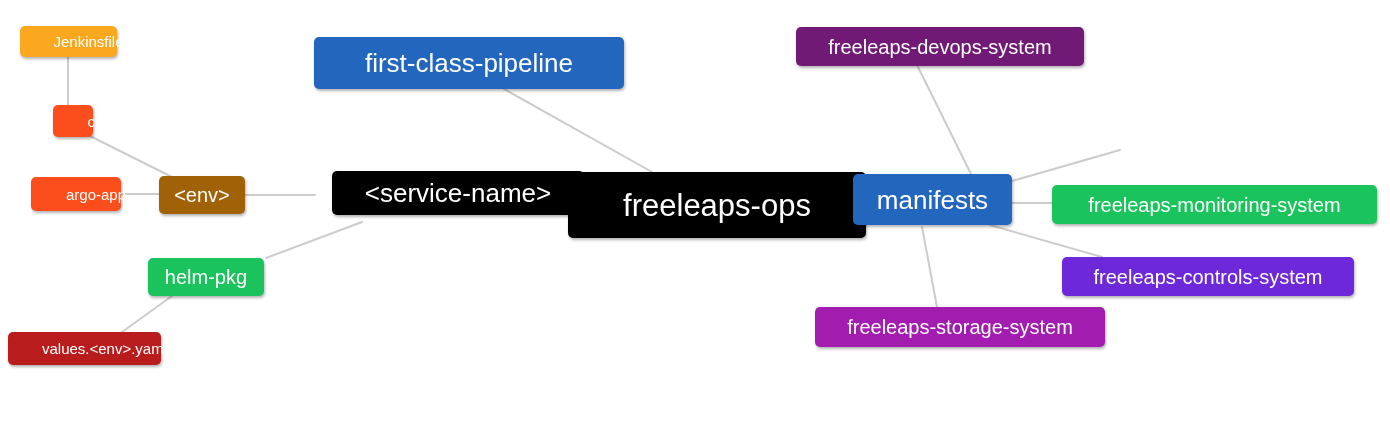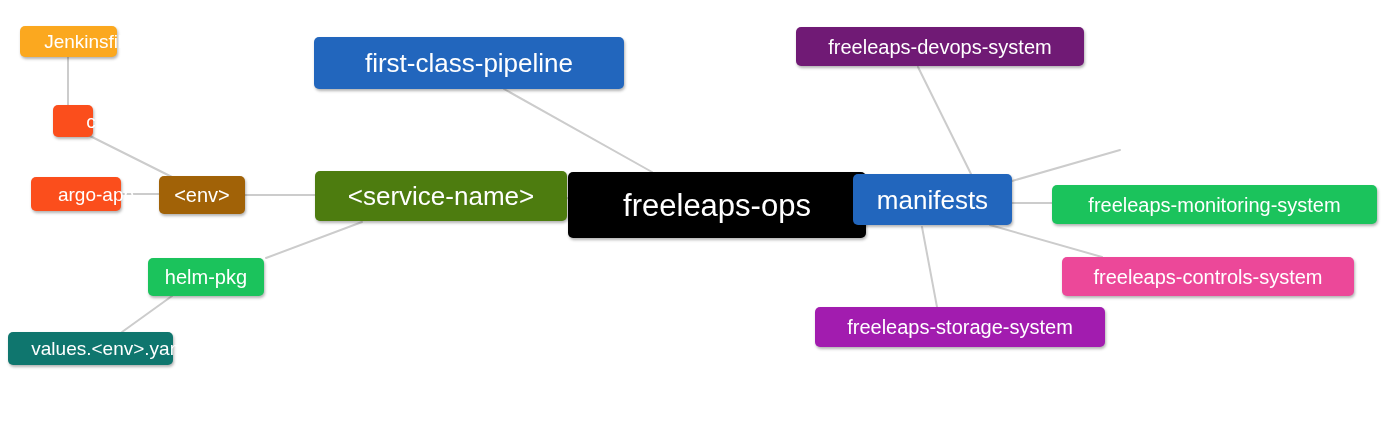--- a/index.html
+++ b/index.html
@@ -29,21 +29,21 @@
     justify-content: center;
     color: #ffffff;
     border-radius: 5px;
     box-shadow: 1px 2px 3px rgba(0,0,0,0.3);
     white-space: nowrap;
     cursor: pointer;
     box-sizing: border-box;
     user-select: none;
     line-height: 1;
   }
-  .node.sm { font-size: 19px; padding-left: 40px; }
+  .node.sm { font-size: 15px; padding-left: 40px; }
   .node.md { font-size: 20px; }
   .node.lg { font-size: 26px; }
   .node.xl { font-size: 31px; }
 </style>
 </head>
 <body>
 
 <div class="canvas" style="background: rgb(255, 255, 255);">
   <svg class="edge-layer" width="1390" height="421" viewBox="0 0 1390 421" xmlns="http://www.w3.org/2000/svg">
       <line x1="68" y1="57" x2="68" y2="105" stroke="#cccccc" stroke-width="2" stroke-linecap="round"></line>
@@ -59,22 +59,22 @@
       <line x1="1012" y1="181" x2="1120" y2="150" stroke="#cccccc" stroke-width="2" stroke-linecap="round"></line>
       <line x1="1012" y1="203" x2="1052" y2="203" stroke="#cccccc" stroke-width="2" stroke-linecap="round"></line>
       <line x1="990" y1="225" x2="1102" y2="257" stroke="#cccccc" stroke-width="2" stroke-linecap="round"></line>
       <line x1="922" y1="227" x2="937" y2="307" stroke="#cccccc" stroke-width="2" stroke-linecap="round"></line>
     </svg>
 <div class="node sm" style="left: 20px; top: 26px; width: 97px; height: 31px; background: rgb(251, 168, 31); color: rgb(255, 255, 255);">Jenkinsfile</div>
     <div class="node sm" style="left: 53px; top: 105px; width: 31px; height: 32px; background: rgb(251, 78, 28); color: rgb(255, 255, 255);">ci</div>
     <div class="node sm" style="left: 31px; top: 177px; width: 90px; height: 34px; background: rgb(251, 78, 28); color: rgb(255, 255, 255);">argo-app</div>
     <div class="node md" style="left: 159px; top: 176px; width: 86px; height: 38px; background: #a16207; color: rgb(255, 255, 255);">&lt;env&gt;</div>
     <div class="node md" style="left: 148px; top: 258px; width: 116px; height: 38px; background: rgb(27, 195, 92); color: rgb(255, 255, 255);">helm-pkg</div>
-    <div class="node sm" style="left: 8px; top: 332px; width: 165px; height: 33px; background: #0f766e; color: rgb(255, 255, 255);">values.&lt;env&gt;.yaml</div>
+    <div class="node sm" style="left: 8px; top: 332px; width: 153px; height: 33px; background: #b91c1c; color: rgb(255, 255, 255);">values.&lt;env&gt;.yaml</div>
     <div class="node lg" style="left: 314px; top: 37px; width: 310px; height: 52px; background: rgb(34, 102, 189); color: rgb(255, 255, 255);">first-class-pipeline</div>
-    <div class="node lg" style="left: 315px; top: 171px; width: 252px; height: 50px; background: #4d7c0f; color: rgb(255, 255, 255);">&lt;service-name&gt;</div>
+    <div class="node lg" style="left: 332px; top: 171px; width: 252px; height: 44px; background: #000000; color: rgb(255, 255, 255);">&lt;service-name&gt;</div>
     <div class="node xl" style="left: 568px; top: 172px; width: 298px; height: 66px; background: #000000; color: rgb(255, 255, 255);">freeleaps-ops</div>
     <div class="node lg" style="left: 853px; top: 174px; width: 159px; height: 51px; background: rgb(34, 102, 189); color: rgb(255, 255, 255);">manifests</div>
     <div class="node md" style="left: 796px; top: 27px; width: 288px; height: 39px; background: #701a75; color: rgb(255, 255, 255);">freeleaps-devops-system</div>
     <div class="node md" style="left: 1052px; top: 185px; width: 325px; height: 39px; background: rgb(27, 195, 92); color: rgb(255, 255, 255);">freeleaps-monitoring-system</div>
-    <div class="node md" style="left: 1062px; top: 257px; width: 292px; height: 39px; background: #ec4899; color: rgb(255, 255, 255);">freeleaps-controls-system</div>
+    <div class="node md" style="left: 1062px; top: 257px; width: 292px; height: 39px; background: #6d28d9; color: rgb(255, 255, 255);">freeleaps-controls-system</div>
     <div class="node md" style="left: 815px; top: 307px; width: 290px; height: 40px; background: #a21caf; color: rgb(255, 255, 255);">freeleaps-storage-system</div>
   </div>
 
 </body></html>

